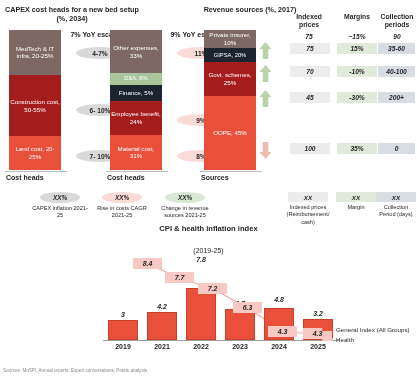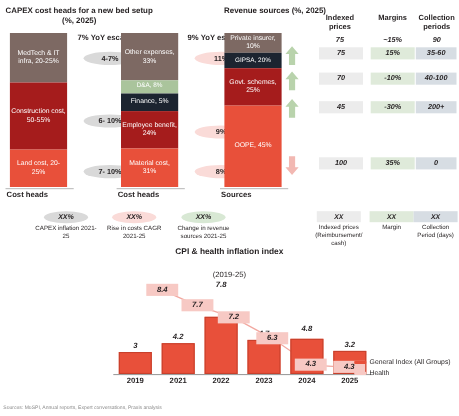--- a/index.html
+++ b/index.html
@@ -174,21 +174,21 @@
     font-size: 4.6px;
     color: #8a8a8a;
   }
   svg { display: block; overflow: visible; }
 </style>
 </head>
 <body>
 
 <div class="page">
 
-  <div class="col-title" style="left:2px; top:5px; width:140px;">CAPEX cost heads for a new bed setup (%, 2025)</div>
+  <div class="col-title" style="left:2px; top:5px; width:140px;">CAPEX cost heads for a new bed setup (%, 2034)</div>
 
   <div class="stack" style="left:9px; top:30px; height:140px;">
     <div class="seg" style="height:32%; background:#7d6963;">MedTech &amp; IT infra, 20-25%</div>
     <div class="seg" style="height:44%; background:#a51c1c;">Construction cost, 50-55%</div>
     <div class="seg" style="height:24%; background:#e8503a;">Land cost, 20-25%</div>
   </div>
   <div class="axis-line" style="left:5px; top:171px; width:62px;"></div>
   <div class="axis-label" style="left:6px; top:174px;">Cost heads</div>
 
   <div class="esc-head" style="left:70px; top:30px; width:62px;">7% YoY escalation</div>
@@ -205,21 +205,21 @@
     <div class="seg" style="height:25%; background:#e8503a;">Material cost, 31%</div>
   </div>
   <div class="axis-line" style="left:106px; top:171px; width:62px;"></div>
   <div class="axis-label" style="left:107px; top:174px;">Cost heads</div>
 
   <div class="esc-head" style="left:170px; top:30px; width:62px;">9% YoY escalation</div>
   <div class="pill pill-pink" style="left:177px; top:47px; width:48px; height:12px;">11%</div>
   <div class="pill pill-pink" style="left:177px; top:114px; width:48px; height:12px;">9%</div>
   <div class="pill pill-pink" style="left:177px; top:150px; width:48px; height:12px;">8%</div>
 
-  <div class="col-title" style="left:200px; top:5px; width:100px;">Revenue sources (%, 2025)</div>
+  <div class="col-title" style="left:200px; top:5px; width:100px;">Revenue sources (%, 2017)</div>
 
   <div class="stack" style="left:204px; top:30px; height:140px;">
     <div class="seg" style="height:13%; background:#7d6963;">Private insurer, 10%</div>
     <div class="seg" style="height:10%; background:#1c2430; font-size:5.8px;">GIPSA, 20%</div>
     <div class="seg" style="height:24%; background:#a51c1c;">Govt. schemes, 25%</div>
     <div class="seg" style="height:53%; background:#e8503a;">OOPE, 45%</div>
   </div>
   <div class="axis-line" style="left:200px; top:171px; width:62px;"></div>
   <div class="axis-label" style="left:201px; top:174px;">Sources</div>
 

